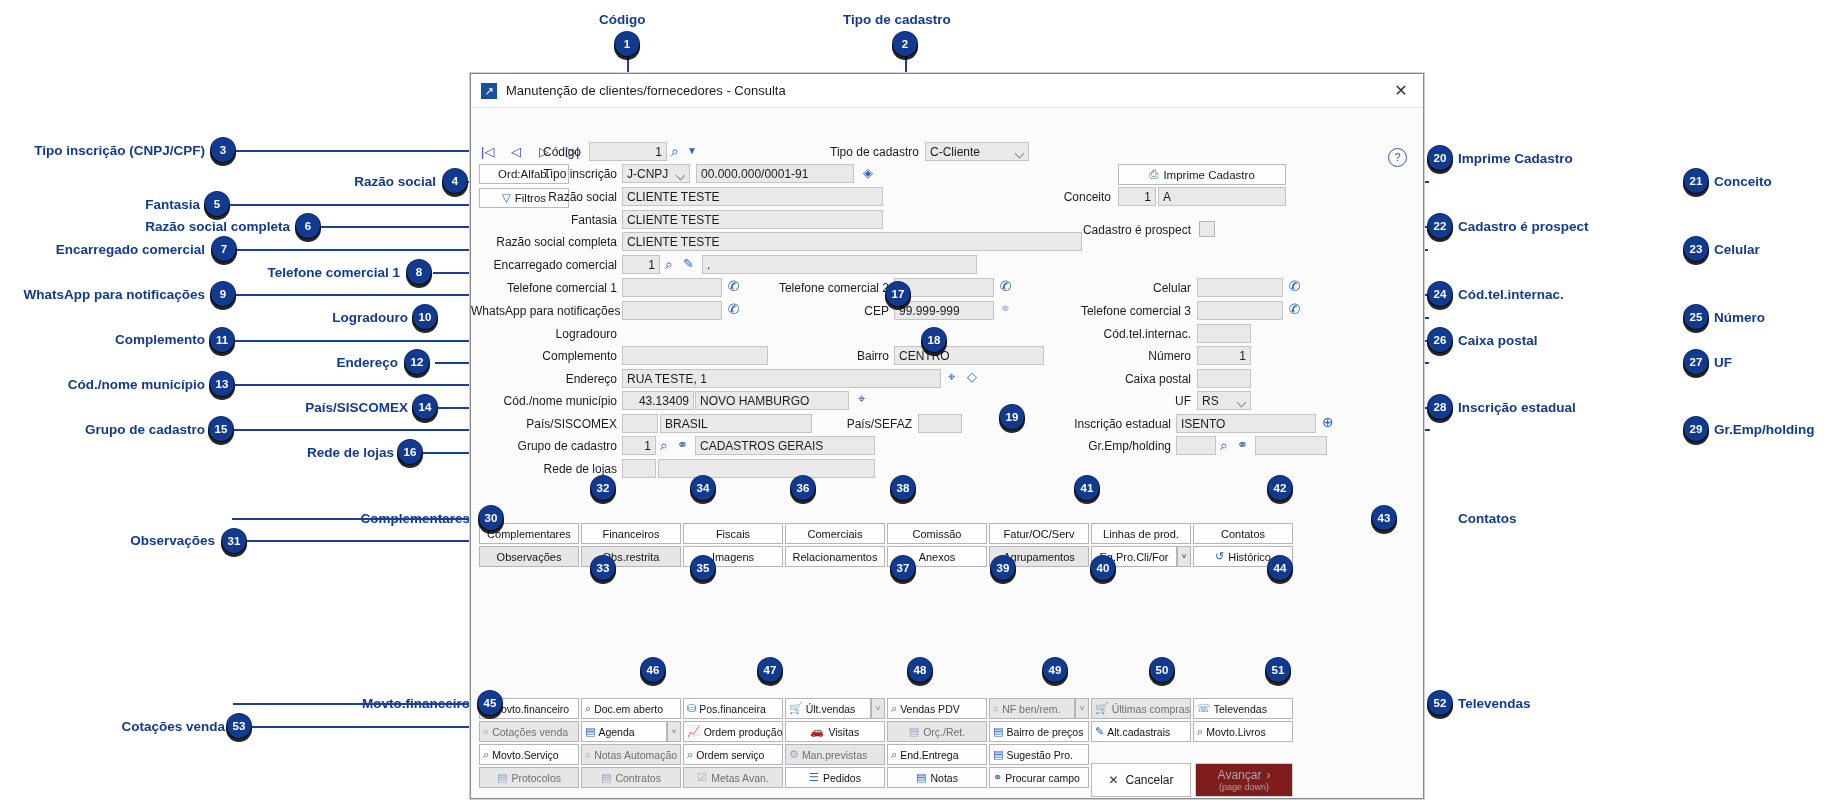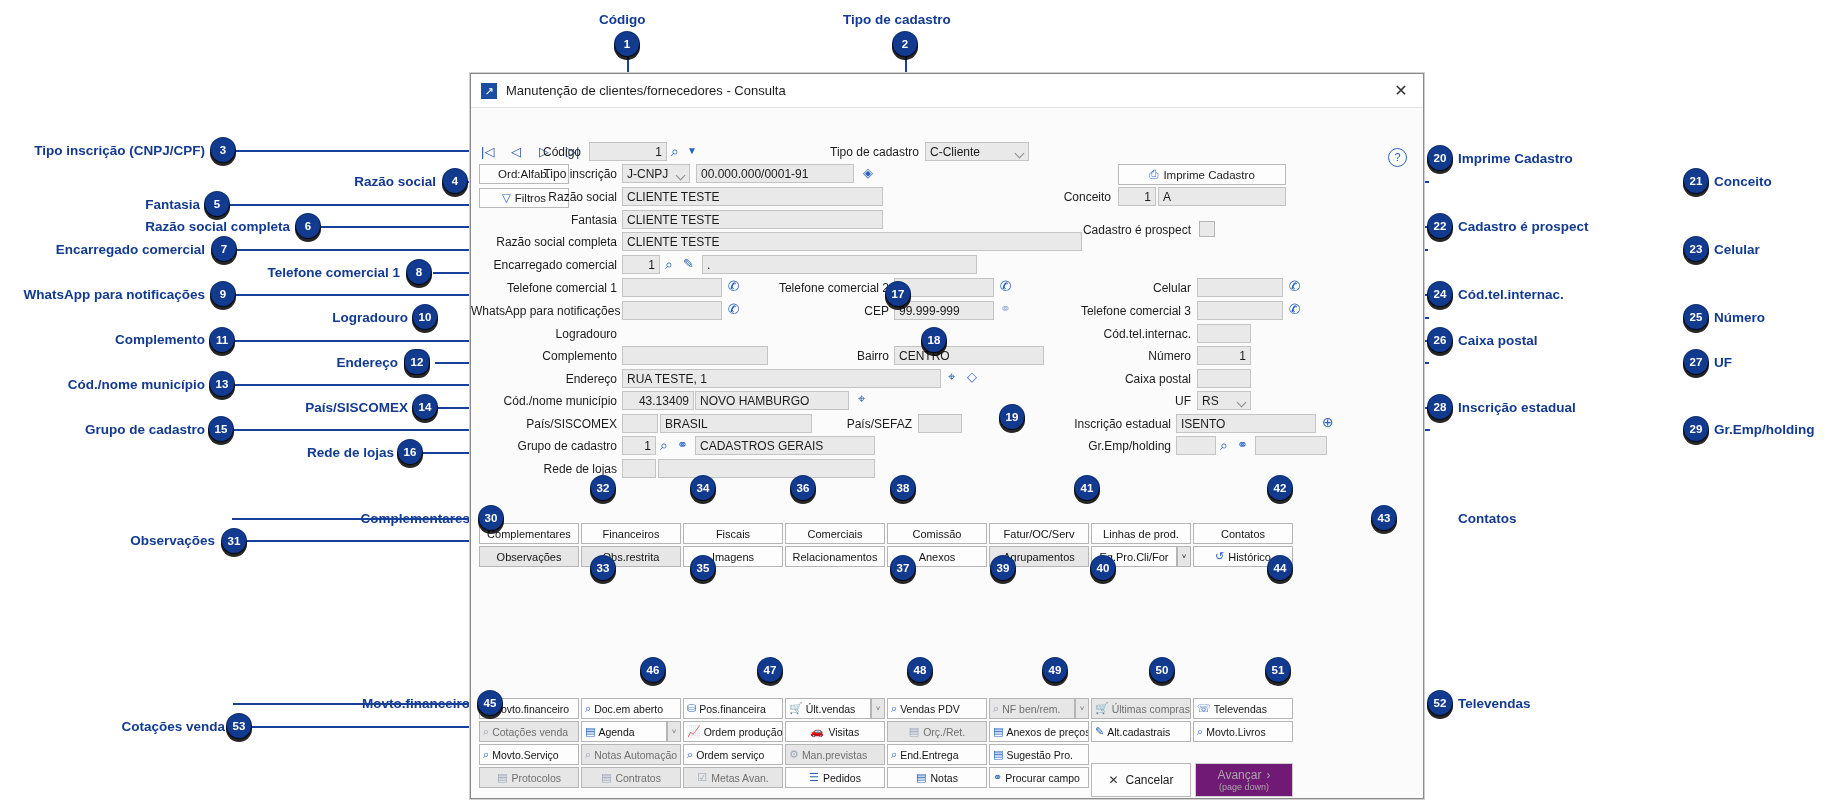--- a/index.html
+++ b/index.html
@@ -83,21 +83,21 @@
   }
   .actbtn.gray{background:#e6e6e6;color:#6f6f6f;}
   .actbtn .g{color:#2a62bf;font-size:11px;}
   .actbtn.gray .g{color:#9aa7bb;}
   .actbtn span.t{overflow:hidden;text-overflow:clip;}
 
   .bigbtn{
     position:absolute;height:34px;background:#fdfdfd;border:1px solid #b9b9b9;font-size:12px;
     display:flex;align-items:center;justify-content:center;gap:7px;color:#1b1b1b;box-sizing:border-box;
   }
-  .bigbtn.dis{background:#701a75;color:#a7a7a7;border-color:#cfcfcf;text-align:center;}
+  .bigbtn.dis{background:#7f1d1d;color:#a7a7a7;border-color:#cfcfcf;text-align:center;}
   .sub{font-size:9px;color:#a7a7a7;}
 </style>
 </head>
 <body>
 
 <div class="root">
 
   <div class="leadv" style="left:627px;top:55px;height:79px;"></div>
   <div class="leadv" style="left:905px;top:55px;height:79px;"></div>
 
@@ -182,21 +182,21 @@
   <div class="ann ann-r" style="left:5px;top:287px;width:200px;">WhatsApp para notificações</div>
   <div class="badge" style="left:211px;top:282px;">9</div>
 
   <div class="ann ann-r" style="left:278px;top:310px;width:130px;">Logradouro</div>
   <div class="badge" style="left:413px;top:305px;">10</div>
 
   <div class="ann ann-r" style="left:45px;top:332px;width:160px;">Complemento</div>
   <div class="badge" style="left:210px;top:328px;">11</div>
 
   <div class="ann ann-r" style="left:288px;top:355px;width:110px;">Endereço</div>
-  <div class="badge" style="left:405px;top:350px;border-radius:10px;">12</div>
+  <div class="badge" style="left:405px;top:350px;">12</div>
 
   <div class="ann ann-r" style="left:35px;top:377px;width:170px;">Cód./nome município</div>
   <div class="badge" style="left:210px;top:372px;">13</div>
 
   <div class="ann ann-r" style="left:258px;top:400px;width:150px;">País/SISCOMEX</div>
   <div class="badge" style="left:413px;top:395px;">14</div>
 
   <div class="ann ann-r" style="left:55px;top:422px;width:150px;">Grupo de cadastro</div>
   <div class="badge" style="left:209px;top:417px;">15</div>
 
@@ -530,21 +530,21 @@
       <div class="actbtn" style="left:314px;top:613px;width:100px;justify-content:center;padding-left:0;gap:4px;">
         <span class="g">🚗</span>
           <span class="t">Visitas</span>
         </div>
       <div class="actbtn gray" style="left:416px;top:613px;width:100px;justify-content:center;padding-left:0;gap:4px;">
         <span class="g">▤</span>
           <span class="t">Orç./Ret.</span>
         </div>
       <div class="actbtn" style="left:518px;top:613px;width:100px;">
         <span class="g">▤</span>
-          <span class="t">Anexos de preços</span>
+          <span class="t">Bairro de preços</span>
         </div>
       <div class="actbtn" style="left:620px;top:613px;width:100px;">
         <span class="g">✎</span>
           <span class="t">Alt.cadastrais</span>
         </div>
       <div class="actbtn" style="left:722px;top:613px;width:100px;">
         <span class="g">⌕</span>
           <span class="t">Movto.Livros</span>
         </div>
 

